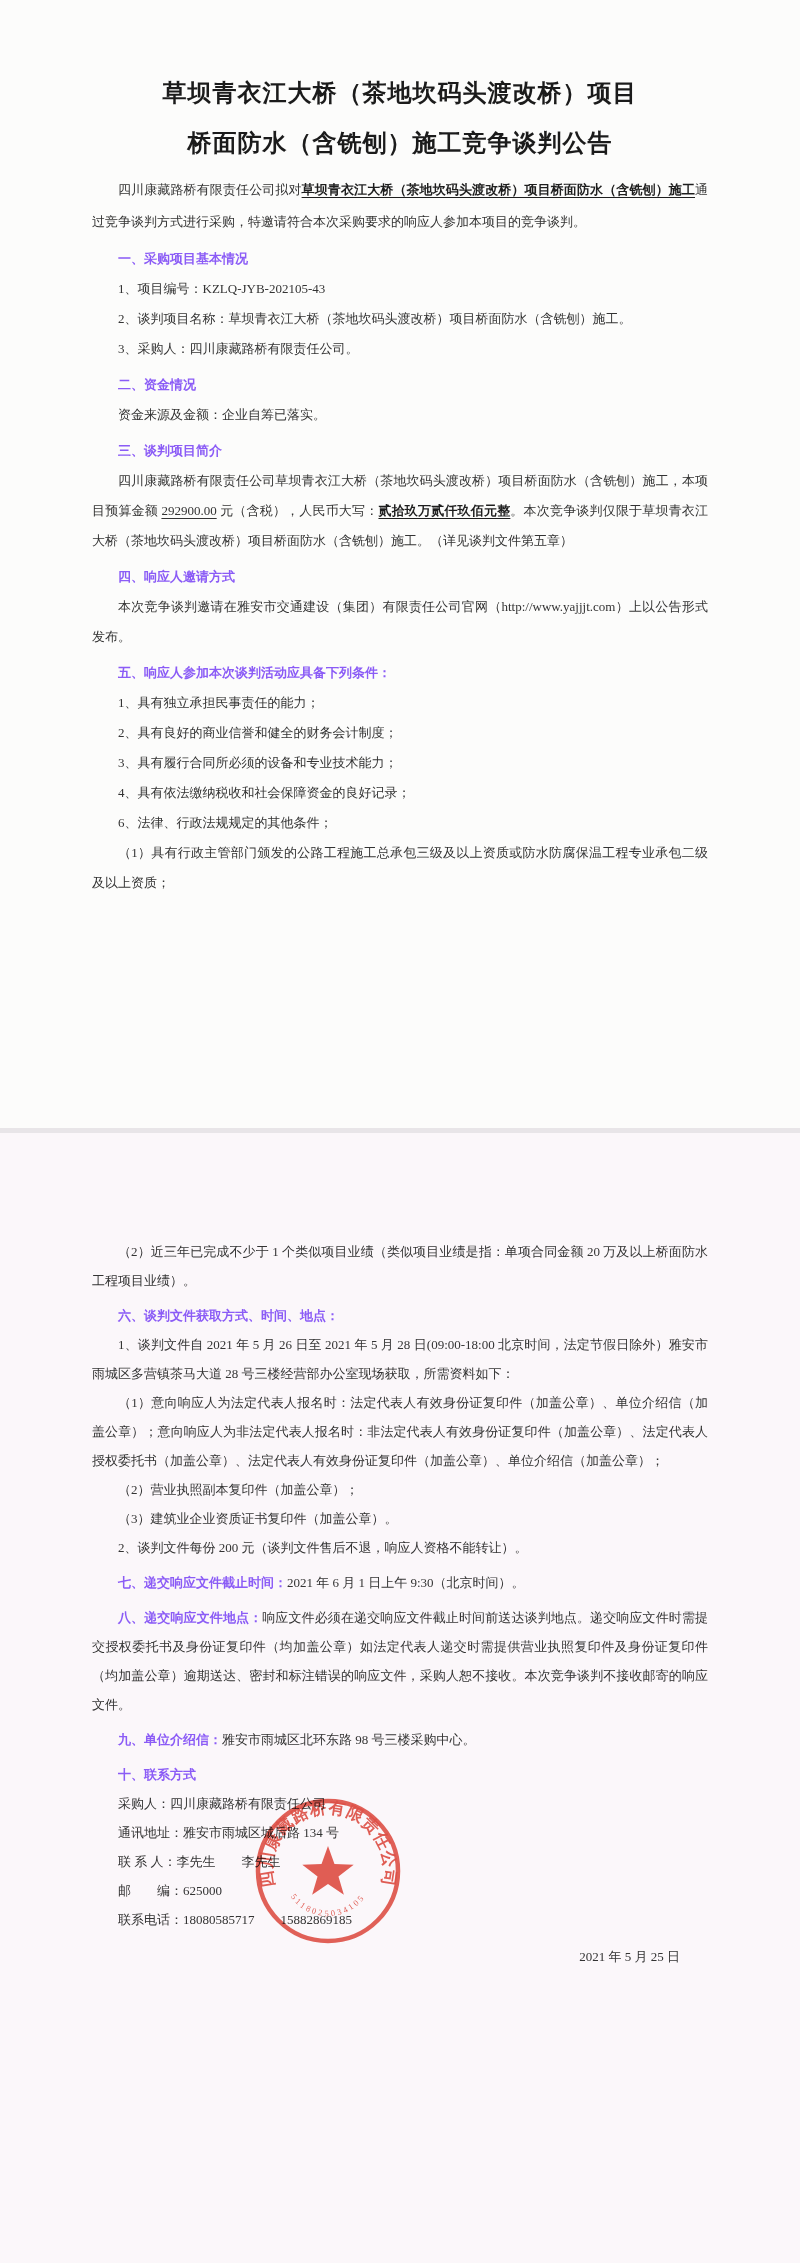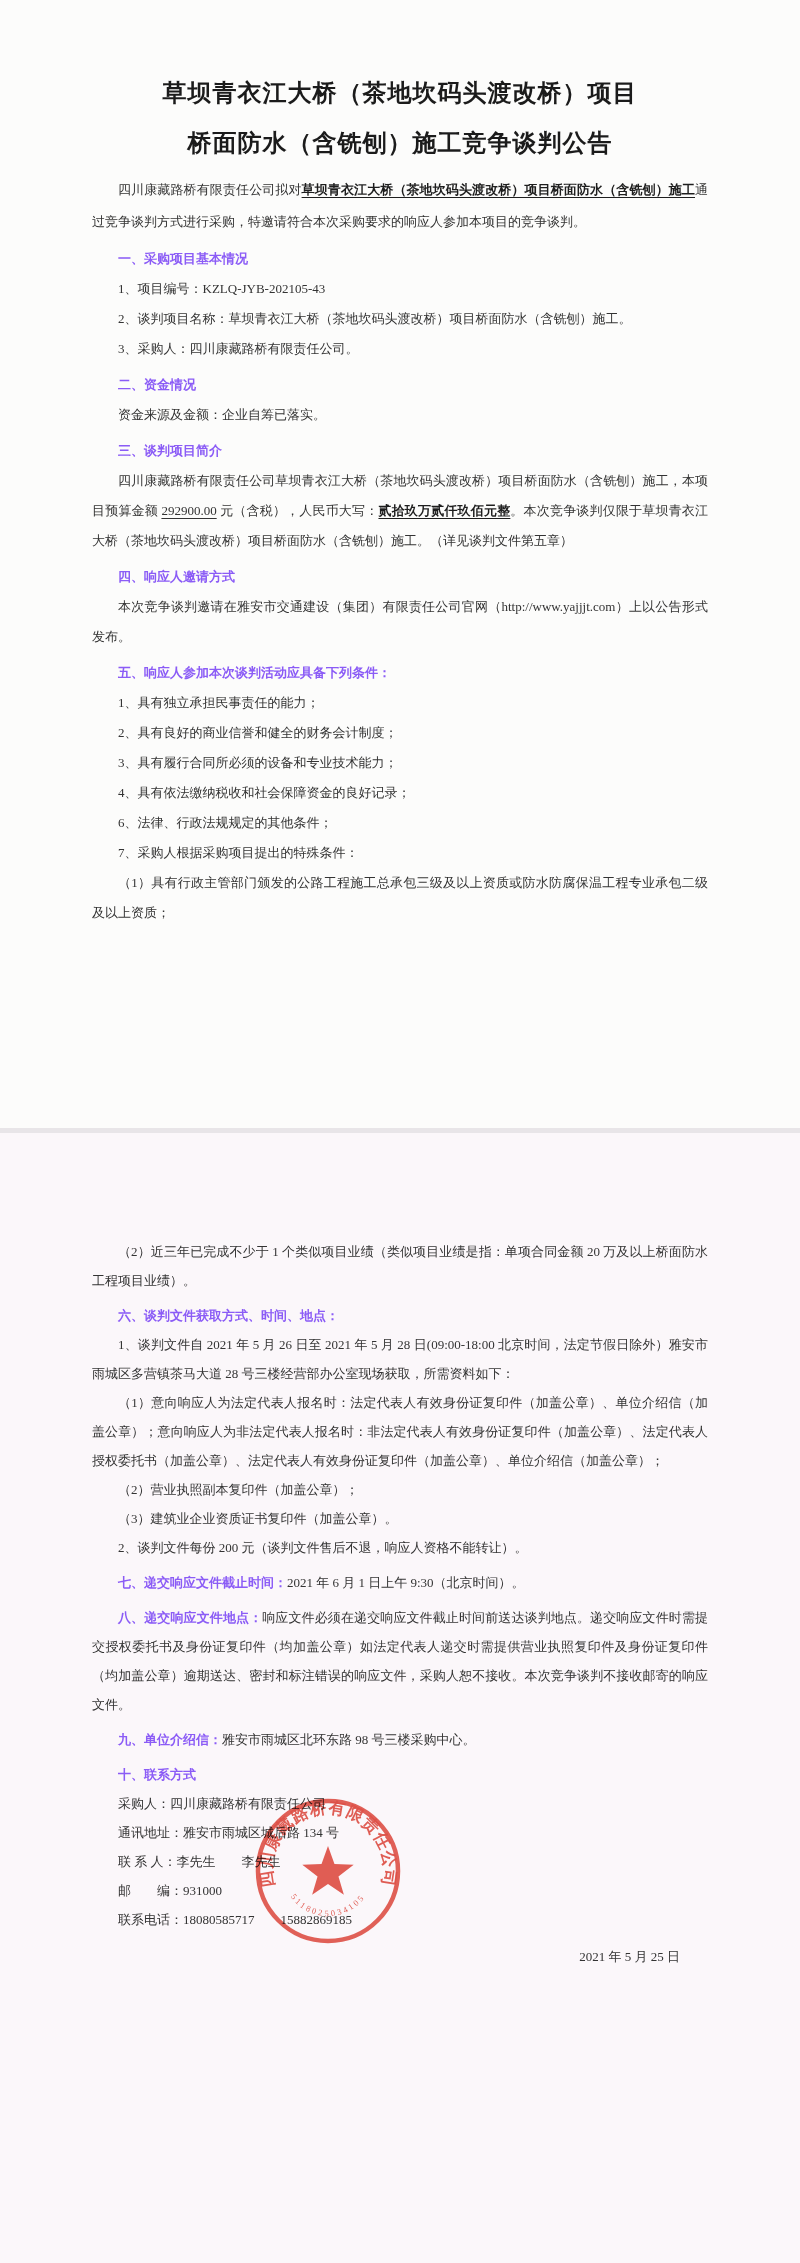--- a/index.html
+++ b/index.html
@@ -55,21 +55,20 @@
 
   <p class="indent h sect"><span>四、响应人邀请方式</span></p>
   <p class="indent">本次竞争谈判邀请在雅安市交通建设（集团）有限责任公司官网（http://www.yajjjt.com）上以公告形式发布。</p>
 
   <p class="indent h sect">五、响应人参加本次谈判活动应具备下列条件：</p>
   <p class="indent">1、具有独立承担民事责任的能力；</p>
   <p class="indent">2、具有良好的商业信誉和健全的财务会计制度；</p>
   <p class="indent">3、具有履行合同所必须的设备和专业技术能力；</p>
   <p class="indent">4、具有依法缴纳税收和社会保障资金的良好记录；</p>
   <p class="indent">6、法律、行政法规规定的其他条件；</p>
-  <p class="indent">7、采购人根据采购项目提出的特殊条件：</p>
   <p class="indent">（1）具有行政主管部门颁发的公路工程施工总承包三级及以上资质或防水防腐保温工程专业承包二级及以上资质；</p>
 </div>
 
 <div class="page page2 p2">
   <p class="indent">（2）近三年已完成不少于 1 个类似项目业绩（类似项目业绩是指：单项合同金额 20 万及以上桥面防水工程项目业绩）。</p>
 
   <p class="indent h sect">六、谈判文件获取方式、时间、地点：</p>
   <p class="indent">1、谈判文件自 2021 年 5 月 26 日至 2021 年 5 月 28 日(09:00-18:00 北京时间，法定节假日除外）雅安市雨城区多营镇茶马大道 28 号三楼经营部办公室现场获取，所需资料如下：</p>
   <p class="indent">（1）意向响应人为法定代表人报名时：法定代表人有效身份证复印件（加盖公章）、单位介绍信（加盖公章）；意向响应人为非法定代表人报名时：非法定代表人有效身份证复印件（加盖公章）、法定代表人授权委托书（加盖公章）、法定代表人有效身份证复印件（加盖公章）、单位介绍信（加盖公章）；</p>
   <p class="indent">（2）营业执照副本复印件（加盖公章）；</p>
@@ -79,21 +78,21 @@
   <p class="indent sect"><span class="h">七、递交响应文件截止时间：</span><span>2021 年 6 月 1 日上午 9:30（北京时间）。</span></p>
 
   <p class="indent sect"><span class="h">八、递交响应文件地点：</span><span>响应文件必须在递交响应文件截止时间前送达谈判地点。递交响应文件时需提交授权委托书及身份证复印件（均加盖公章）如法定代表人递交时需提供营业执照复印件及身份证复印件（均加盖公章）逾期送达、密封和标注错误的响应文件，采购人恕不接收。本次竞争谈判不接收邮寄的响应文件。</span></p>
 
   <p class="indent sect"><span class="h">九、单位介绍信：</span><span>雅安市雨城区北环东路 98 号三楼采购中心。</span></p>
 
   <p class="indent h sect">十、联系方式</p>
   <p class="indent">采购人：四川康藏路桥有限责任公司</p>
   <p class="indent">通讯地址：雅安市雨城区城后路 134 号</p>
   <p class="indent">联 系 人：李先生　　李先生</p>
-  <p class="indent">邮　　编：931000</p>
+  <p class="indent">邮　　编：625000</p>
   <p class="indent">联系电话：18080585717　　15882869185</p>
 
   <p class="date-line">2021 年 5 月 25 日</p>
 
   <div class="stamp">
     <svg viewBox="0 0 150 150" xmlns="http://www.w3.org/2000/svg">
       <defs>
         <path id="arcTop" d="M 21,88 A 56,56 0 1 1 129,88" fill="none"></path>
         <path id="arcBottom" d="M 34,95 A 46,46 0 0 0 116,95" fill="none"></path>
       </defs>

